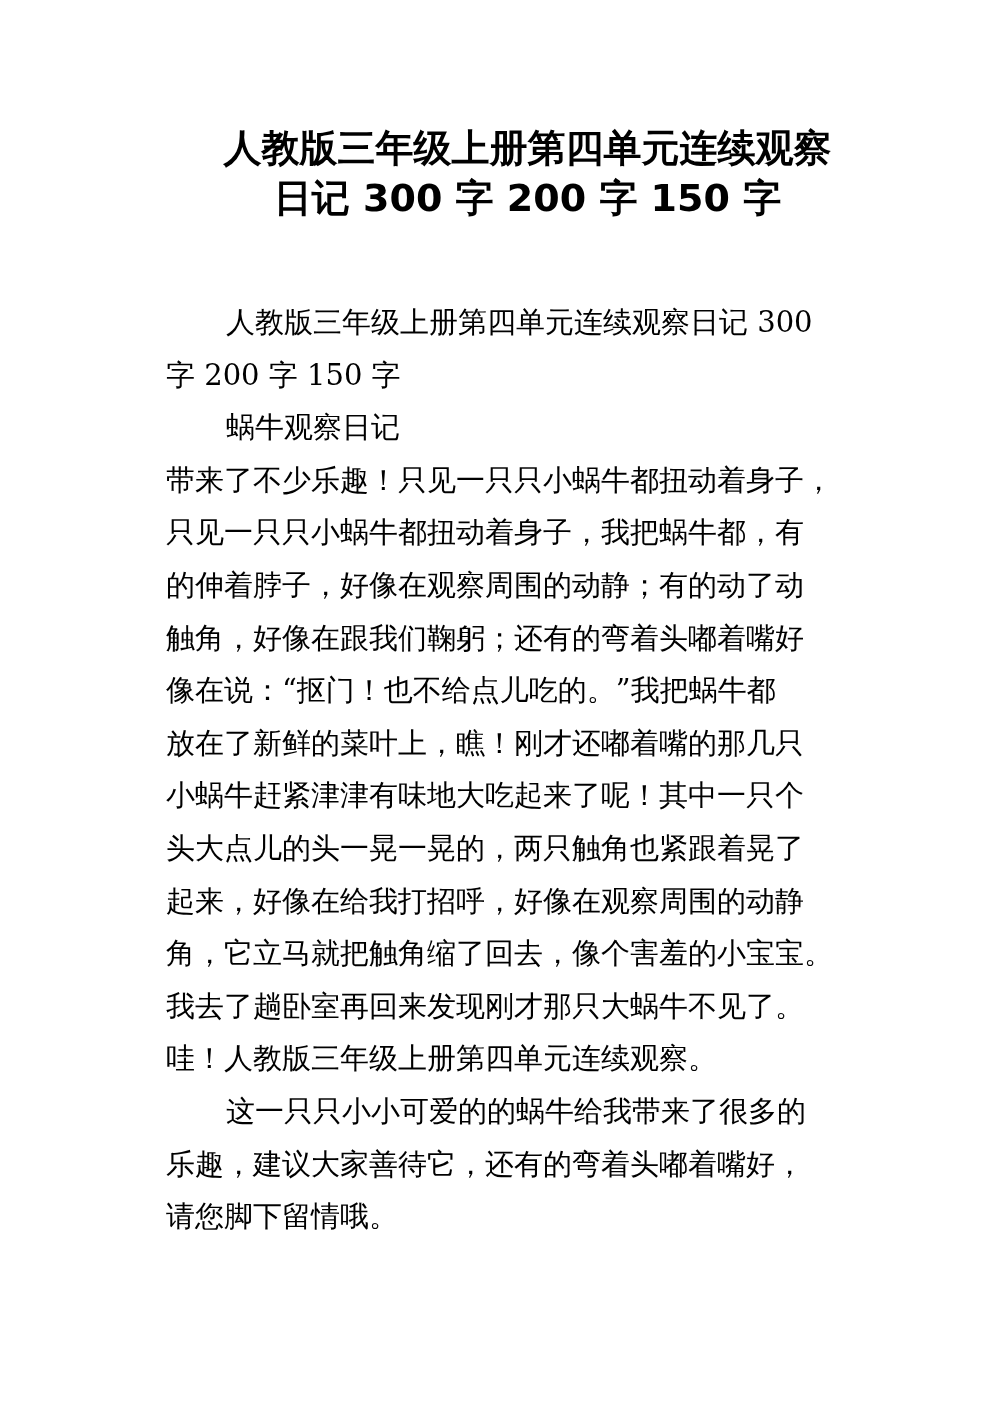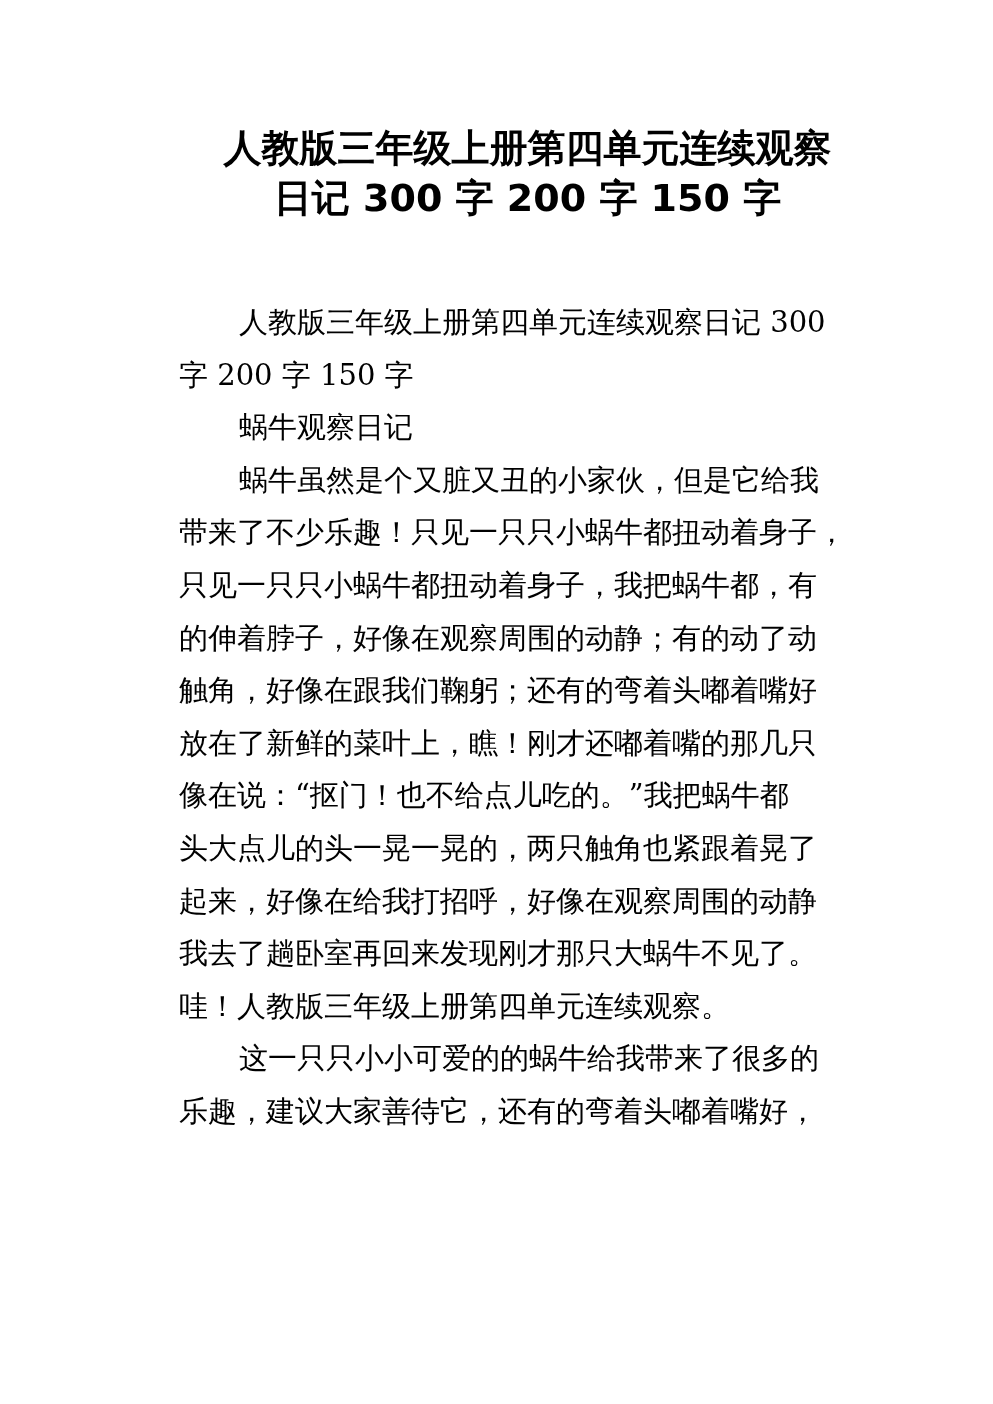--- a/index.html
+++ b/index.html
@@ -43,42 +43,43 @@
       width: 700px;
       font-family: "DejaVu Serif", "Liberation Serif", serif;
       font-size: 29px;
       color: #000;
     }
     .line {
       display: block;
       height: 52.6px;
       line-height: 44px;
       white-space: nowrap;
-      margin-left: 13px;
     }
     .indent { padding-left: 60px; }
   </style>
 </head>
 <body>
 
 <div class="page">
   <div class="title l1">人教版三年级上册第四单元连续观察</div>
   <div class="title l2">日记 300 字 200 字 150 字</div>
 
   <div class="body-text">
     <span class="line indent">人教版三年级上册第四单元连续观察日记 300</span>
     <span class="line">字 200 字 150 字</span>
     <span class="line indent">蜗牛观察日记</span>
-    <span class="line indent">蜗牛虽然是个又脏又丑的小家伙，但是它给我</span>
     <span class="line">带来了不少乐趣！只见一只只小蜗牛都扭动着身子，</span>
     <span class="line">只见一只只小蜗牛都扭动着身子，我把蜗牛都，有</span>
     <span class="line">的伸着脖子，好像在观察周围的动静；有的动了动</span>
     <span class="line">触角，好像在跟我们鞠躬；还有的弯着头嘟着嘴好</span>
+    <span class="line">像在说：“抠门！也不给点儿吃的。”我把蜗牛都</span>
     <span class="line">放在了新鲜的菜叶上，瞧！刚才还嘟着嘴的那几只</span>
-    <span class="line">像在说：“抠门！也不给点儿吃的。”我把蜗牛都</span>
+    <span class="line">小蜗牛赶紧津津有味地大吃起来了呢！其中一只个</span>
     <span class="line">头大点儿的头一晃一晃的，两只触角也紧跟着晃了</span>
     <span class="line">起来，好像在给我打招呼，好像在观察周围的动静</span>
+    <span class="line">角，它立马就把触角缩了回去，像个害羞的小宝宝。</span>
     <span class="line">我去了趟卧室再回来发现刚才那只大蜗牛不见了。</span>
     <span class="line">哇！人教版三年级上册第四单元连续观察。</span>
     <span class="line indent">这一只只小小可爱的的蜗牛给我带来了很多的</span>
     <span class="line">乐趣，建议大家善待它，还有的弯着头嘟着嘴好，</span>
+    <span class="line">请您脚下留情哦。</span>
   </div>
 </div>
 
 </body></html>

